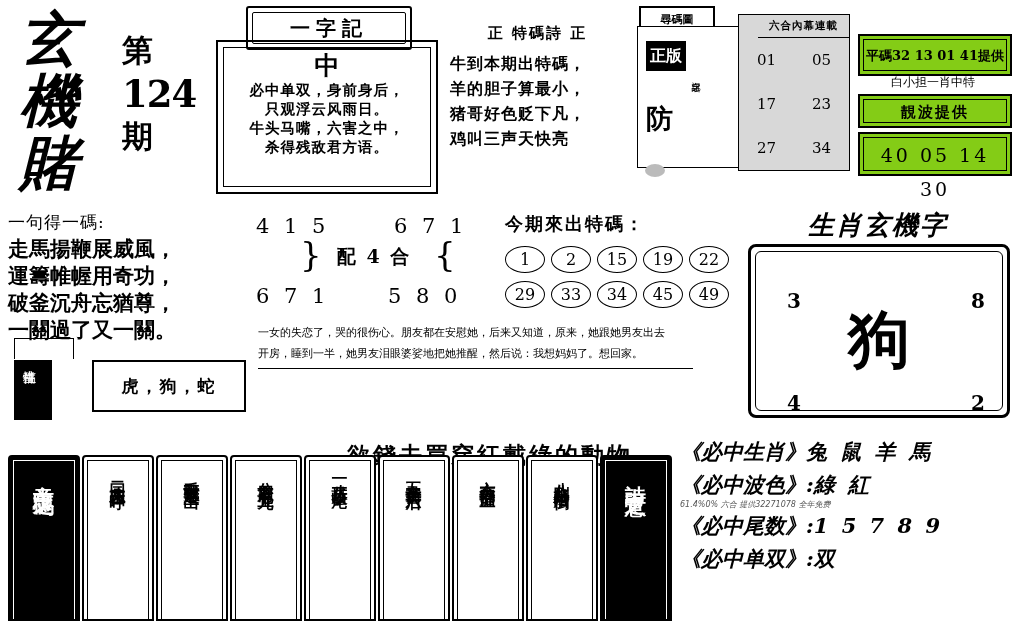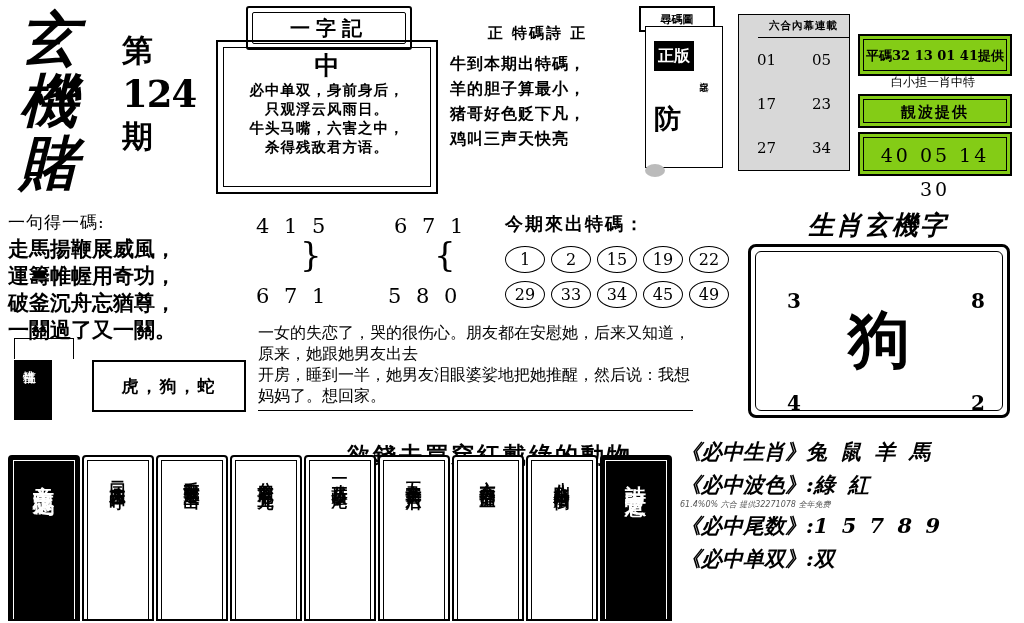--- a/index.html
+++ b/index.html
@@ -23,21 +23,21 @@
   #oneword-body .ln{text-align:center;font-size:14.5px;line-height:19px;font-family:"DejaVu Serif",serif;font-weight:bold;letter-spacing:1px;}
 
   
   #poem{left:450px;top:24px;width:175px;}
   #poem .hd{text-align:center;font-size:15px;font-weight:bold;letter-spacing:2px;margin-bottom:8px;font-family:"DejaVu Serif",serif;}
   #poem .ln{font-size:16px;line-height:25px;font-weight:bold;font-family:"DejaVu Serif",serif;letter-spacing:1px;white-space:nowrap;}
 
   
   #scroll{left:633px;top:6px;width:95px;height:190px;}
   #scroll .top{position:absolute;left:6px;top:0;width:72px;height:22px;border:2px solid #000;display:flex;align-items:center;justify-content:center;font-size:11px;font-weight:bold;}
-  #scroll .body{position:absolute;left:12px;top:20px;width:76px;height:140px;border:1px solid #000;background:#fff;}
+  #scroll .body{position:absolute;left:4px;top:20px;width:76px;height:140px;border:1px solid #000;background:#fff;padding-left:44px;}
   #scroll .blk{position:absolute;left:8px;top:14px;width:40px;height:30px;background:#000;color:#fff;display:flex;align-items:center;justify-content:center;font-size:16px;font-weight:bold;}
   #scroll .fang{position:absolute;left:8px;top:74px;font-size:27px;font-weight:bold;font-family:"DejaVu Serif",serif;}
   #scroll .side{position:absolute;left:52px;top:48px;font-size:9px;line-height:11px;writing-mode:vertical-rl;text-orientation:upright;}
   #scroll .dot{position:absolute;left:12px;top:158px;width:20px;height:13px;background:#bbb;border-radius:50%;}
 
   
   #lotto{left:738px;top:14px;width:110px;height:155px;border:1px solid #000;background:#d8d8d8;}
   #lotto .hd{height:22px;border-bottom:1px solid #000;display:flex;align-items:center;justify-content:center;font-size:10.5px;font-weight:bold;letter-spacing:1px;margin-left:19px;}
   #lotto .row{display:flex;height:44px;align-items:center;}
   #lotto .cell{flex:1;text-align:center;font-size:15px;font-family:"DejaVu Serif",serif;}
@@ -84,21 +84,21 @@
   #zodiac .bx .in{position:absolute;left:4px;top:4px;right:4px;bottom:4px;border:1px solid #000;border-radius:6px;}
   #zodiac .c{position:absolute;font-size:20px;font-family:"DejaVu Serif",serif;font-weight:bold;}
   #zodiac .tlq{left:36px;top:42px;}
   #zodiac .trq{left:220px;top:42px;}
   #zodiac .blq{left:36px;top:144px;}
   #zodiac .brq{left:220px;top:144px;}
   #zodiac .mainc{position:absolute;left:0;top:62px;width:256px;text-align:center;font-size:62px;font-weight:bold;font-family:"DejaVu Serif",serif;line-height:62px;}
 
   
   #story{left:258px;top:322px;width:435px;}
-  #story .p{font-size:16px;line-height:21px;letter-spacing:0px;}
+  #story .p{font-size:11px;line-height:21px;letter-spacing:0px;}
   #story .sep{border-top:1px solid #000;margin-top:4px;}
 
   
   #smallgrid{left:14px;top:338px;width:58px;height:90px;}
   #smallgrid .blkb{position:absolute;left:0;top:22px;width:38px;height:60px;background:#000;}
   #smallgrid .txt{position:absolute;left:8px;top:22px;font-size:13px;color:#fff;writing-mode:vertical-rl;text-orientation:upright;line-height:15px;}
   #smallgrid .gridline{position:absolute;left:0;top:0;width:58px;height:20px;border:1px solid #000;border-bottom:none;}
   #animbox{left:78px;top:352px;width:180px;height:60px;}
   #animbox .b{position:absolute;left:14px;top:8px;width:150px;height:48px;border:2px solid #000;display:flex;align-items:center;justify-content:center;font-size:17px;font-family:"DejaVu Serif",serif;font-weight:bold;letter-spacing:2px;}
 
@@ -211,20 +211,21 @@
     <div class="l">運籌帷幄用奇功，</div>
     <div class="l">破釜沉舟忘猶尊，</div>
     <div class="l">一關過了又一關。</div>
   </div>
 
   <div class="abs" id="match">
     <div class="num tl">4 1 5</div>
     <div class="num tr">6 7 1</div>
     <div class="brc brl">}</div>
     <div class="brc brr">{</div>
+    <div class="mid">配 4 合</div>
     <div class="num bl">6 7 1</div>
     <div class="num br">5 8 0</div>
   </div>
 
   <div class="abs" id="balls">
     <div class="hd">今期來出特碼：</div>
     <div class="row">
       <div class="b">1</div>
       <div class="b">2</div>
       <div class="b">15</div>

